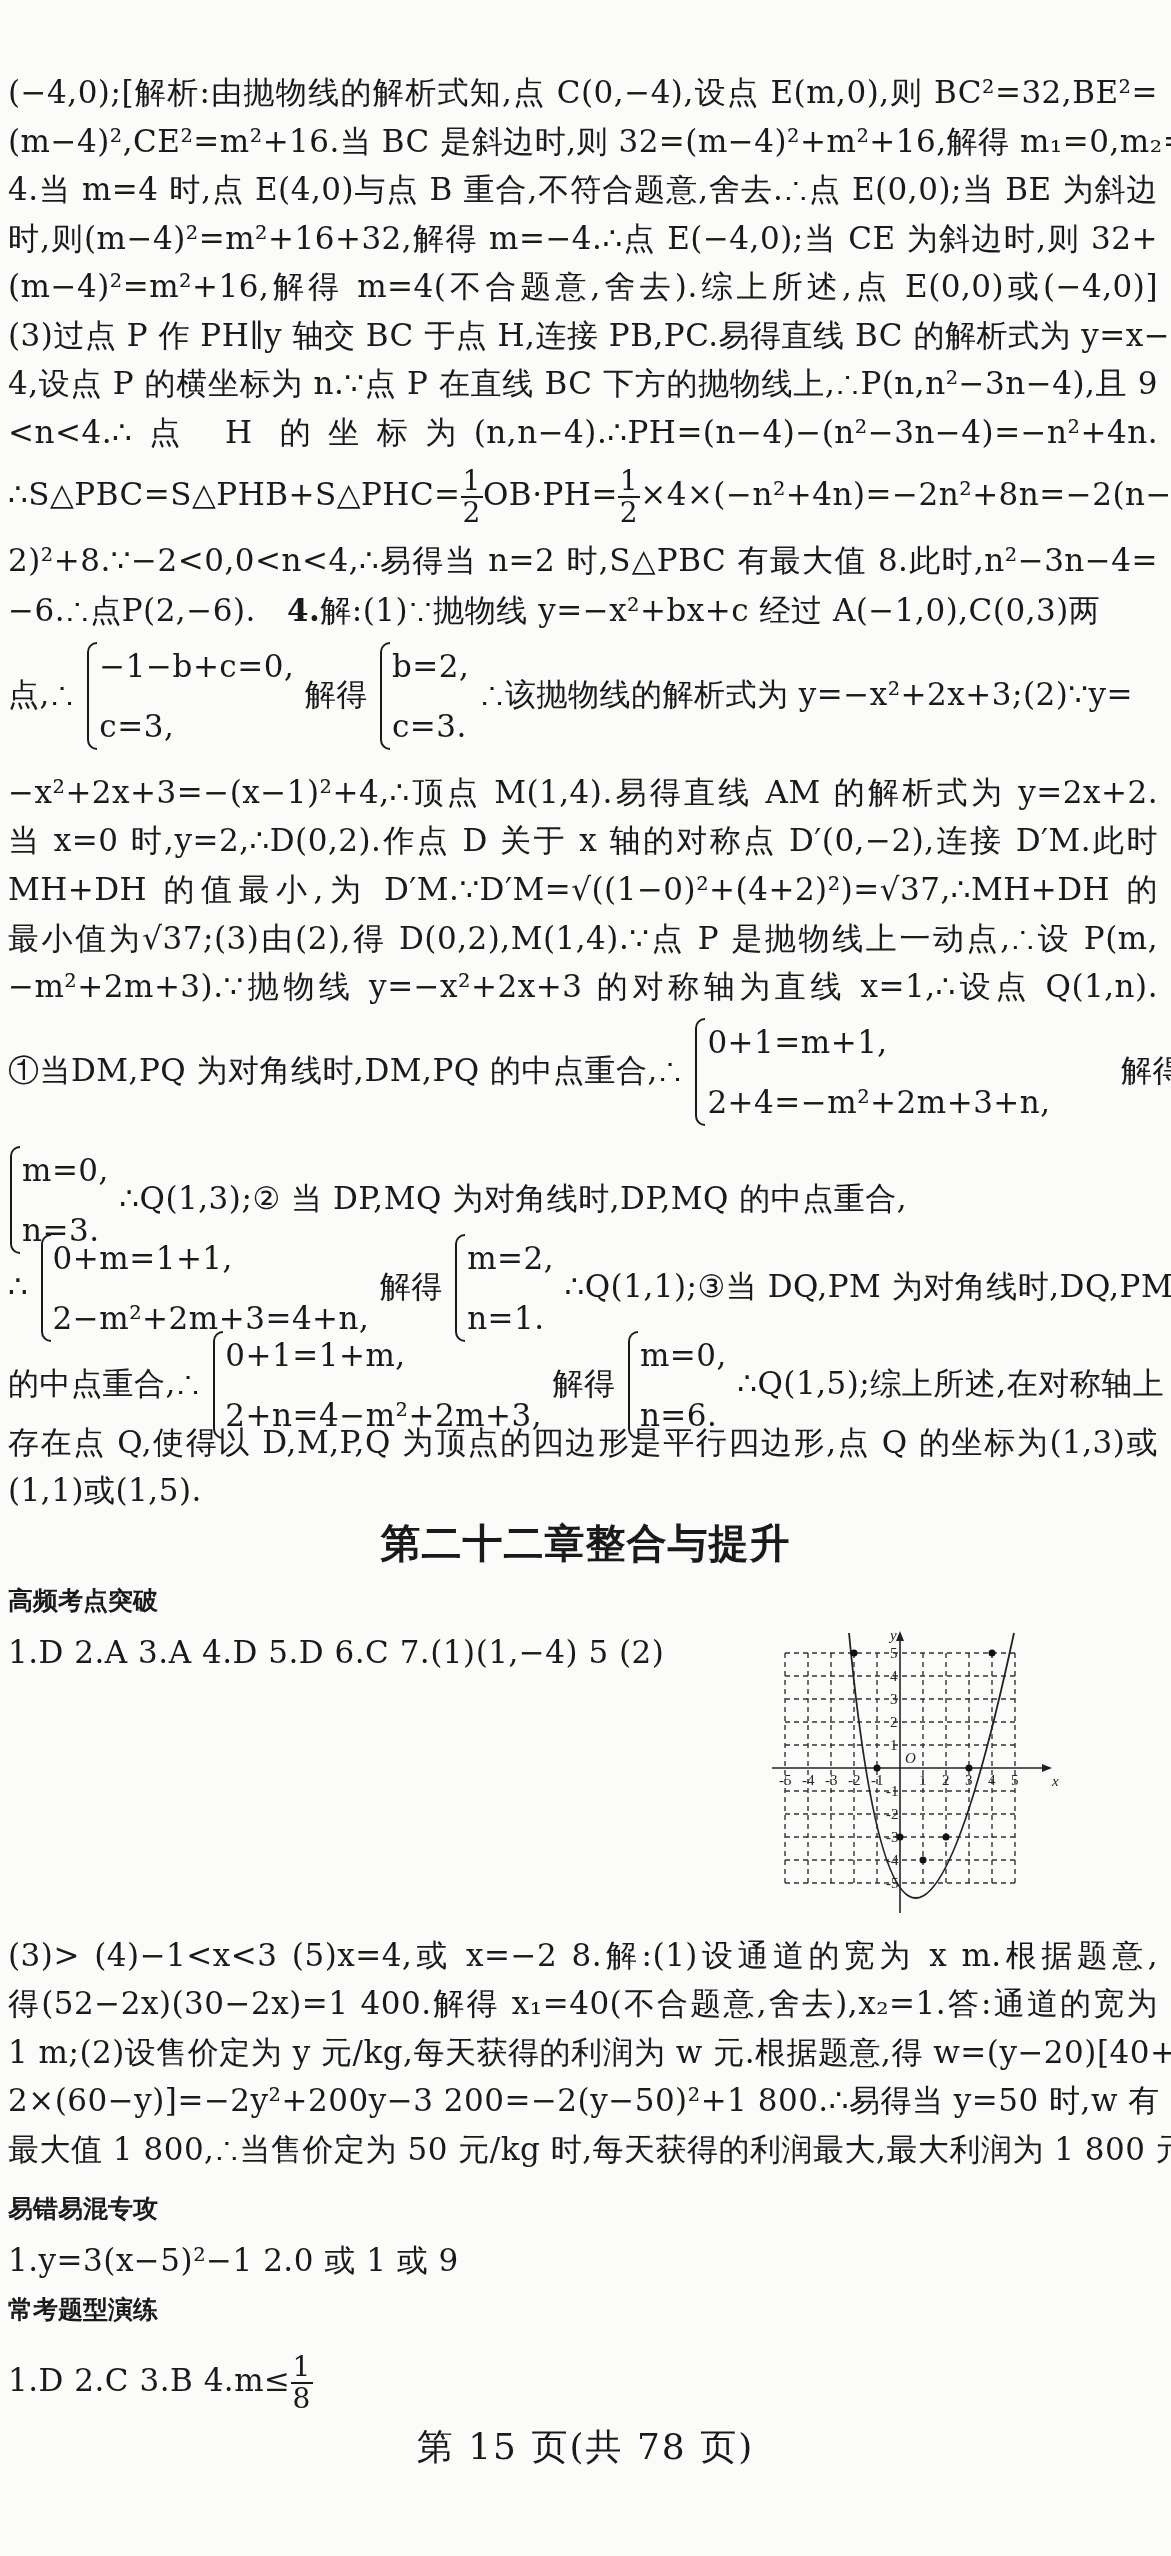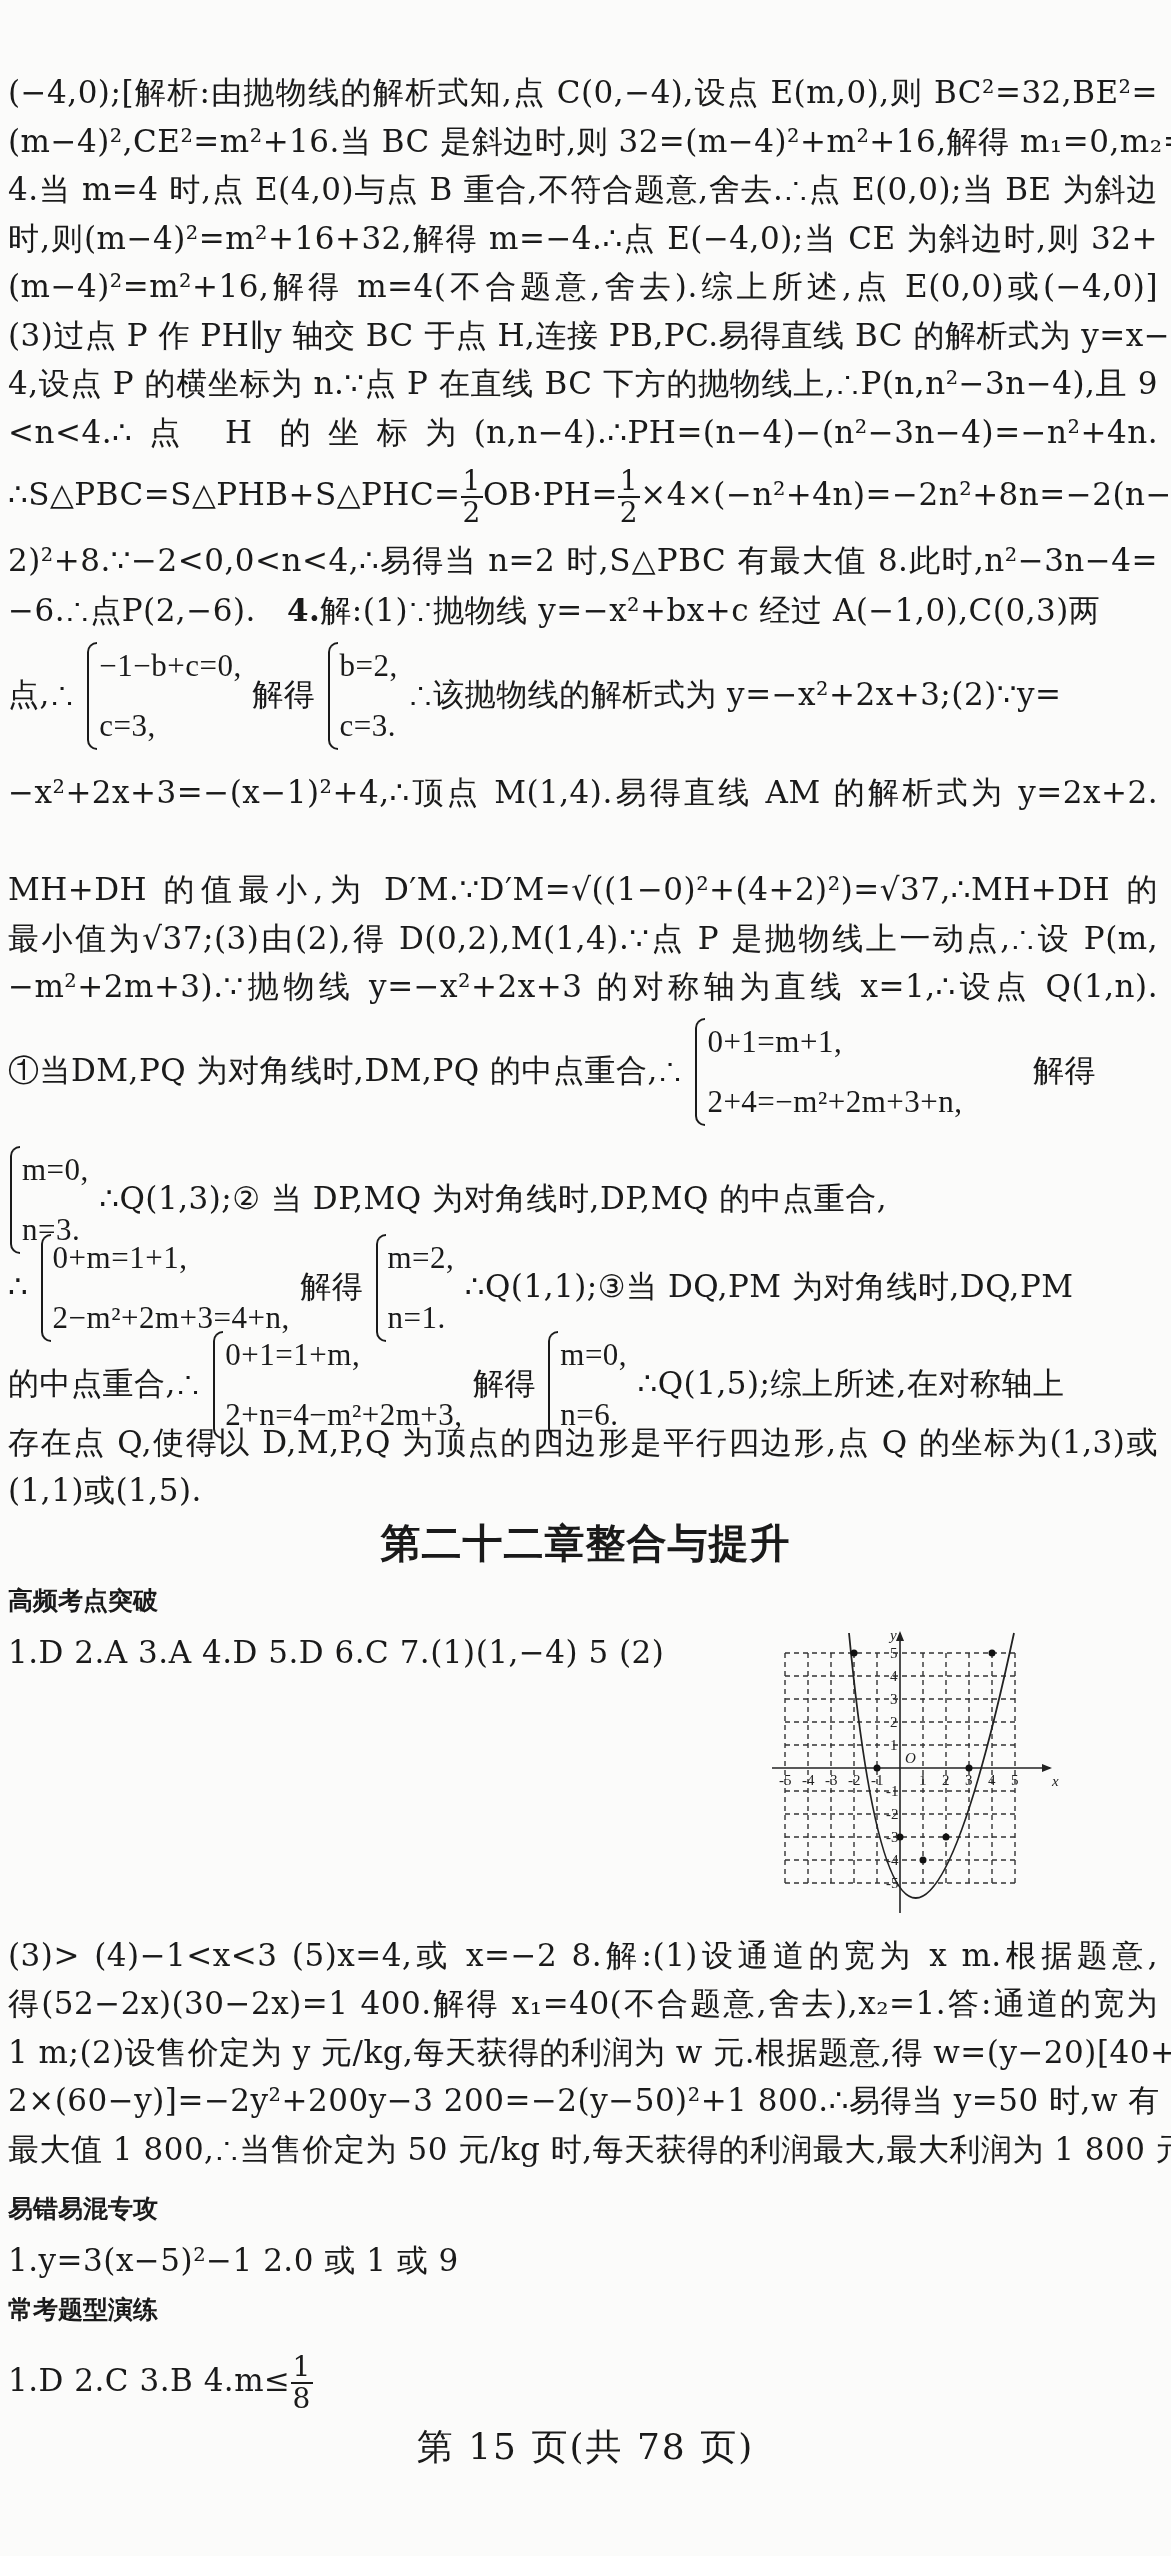--- a/index.html
+++ b/index.html
@@ -7,21 +7,21 @@
          font-family:"DejaVu Serif","Liberation Serif",serif; color:#1a1a1a; }
   .page { position:absolute; left:0; top:0; width:1171px; height:2556px; }
   .line { position:absolute; left:8px; width:1150px; font-size:31px; line-height:40px; white-space:nowrap; letter-spacing:0.5px; }
   .just { text-align:justify; text-align-last:justify; }
   .title { position:absolute; left:0; width:1171px; text-align:center; font-size:40px; font-weight:bold; top:1516px; letter-spacing:1px; }
   .section { position:absolute; left:8px; font-size:25px; font-weight:bold; font-family:Liberation Sans, sans-serif; }
   .footer { position:absolute; left:0; width:1171px; text-align:center; font-size:36px; top:2423px; letter-spacing:2px; }
   .b { font-weight:bold; }
   .sys { display:inline-block; vertical-align:middle; position:relative; padding-left:14px; line-height:60px; }
   .sys::before { content:""; position:absolute; left:2px; top:6px; bottom:6px; width:8px; border:2px solid #1a1a1a; border-right:none; border-radius:10px 0 0 10px; }
-  .sys span { display:block;font-family:Liberation Serif, serif; }
+  .sys span { display:block; }
   .frac { display:inline-block; vertical-align:middle; text-align:center; line-height:30px; font-size:28px; }
   .frac span { display:block; }
   .frac .num { border-bottom:2px solid #1a1a1a; padding:0 2px; }
   .graph { position:absolute; left:770px; top:1628px; width:290px; height:290px; }
 </style>
 </head>
 <body>
 
 <div class="page">
 
@@ -45,20 +45,21 @@
 
   <div class="line" style="top:636px;line-height:60px">
     <span>点,∴</span>
     <span class="sys"><span>−1−b+c=0,</span><span>c=3,</span></span>
     <span>解得</span>
     <span class="sys"><span>b=2,</span><span>c=3.</span></span>
     <span>∴该抛物线的解析式为 y=−x²+2x+3;(2)∵y=</span>
   </div>
 
   <div class="line just" style="top:772px">−x²+2x+3=−(x−1)²+4,∴顶点 M(1,4).易得直线 AM 的解析式为 y=2x+2.</div>
+  <div class="line just" style="top:820px">当 x=0 时,y=2,∴D(0,2).作点 D 关于 x 轴的对称点 D′(0,−2),连接 D′M.此时</div>
   <div class="line just" style="top:869px">MH+DH 的值最小,为 D′M.∵D′M=√((1−0)²+(4+2)²)=√37,∴MH+DH 的</div>
   <div class="line just" style="top:918px">最小值为√37;(3)由(2),得 D(0,2),M(1,4).∵点 P 是抛物线上一动点,∴设 P(m,</div>
   <div class="line just" style="top:966px">−m²+2m+3).∵抛物线 y=−x²+2x+3 的对称轴为直线 x=1,∴设点 Q(1,n).</div>
 
   <div class="line" style="top:1012px;line-height:60px">
     <span>①当DM,PQ 为对角线时,DM,PQ 的中点重合,∴</span>
     <span class="sys"><span>0+1=m+1,</span><span>2+4=−m²+2m+3+n,</span></span>
     <span style="margin-left:60px">解得</span>
   </div>
 

